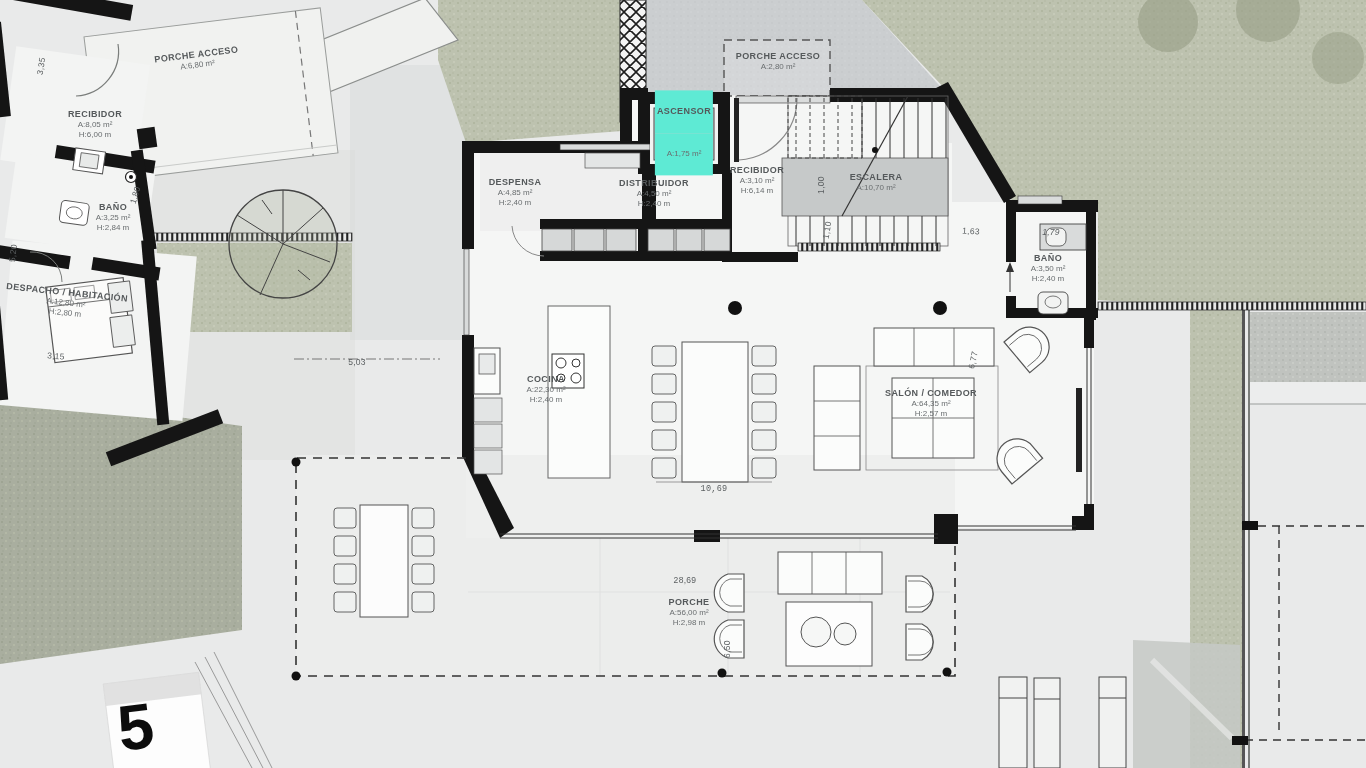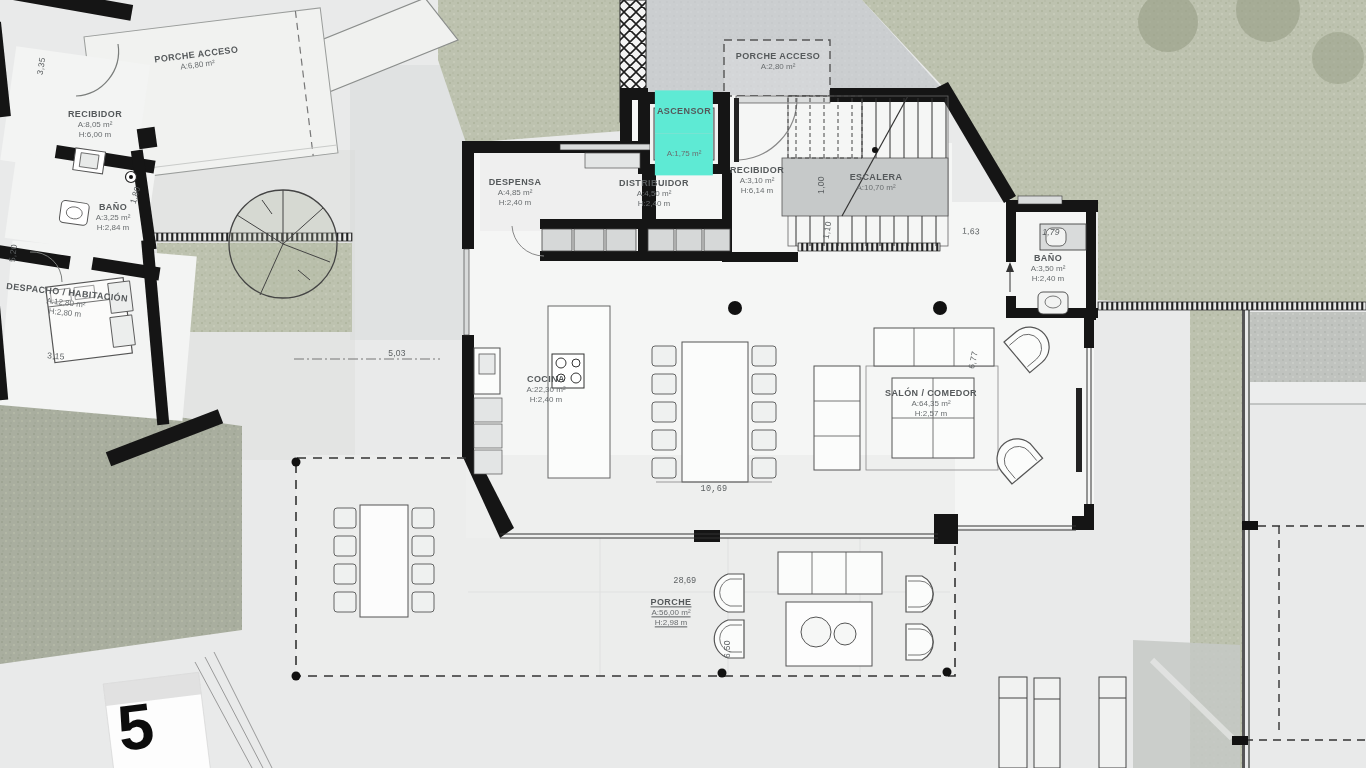--- a/index.html
+++ b/index.html
@@ -473,31 +473,31 @@
 <div class="lbl" style="left:526px;top:390px;margin-left:20px;">
   <span class="l1">COCINA</span>
       <span class="l2">A:22,30 m²</span>
       <span class="l2">H:2,40 m</span>
 </div>
 <div class="lbl" style="left:931px;top:404px;text-align:center;">
   <span class="l1">SALÓN / COMEDOR</span>
       <span class="l2">A:64,35 m²</span>
       <span class="l2">H:2,57 m</span>
 </div>
-<div class="lbl" style="left:671px;top:613px;text-decoration:underline;">
+<div class="lbl" style="left:689px;top:613px;">
   <span class="l1">PORCHE</span>
       <span class="l2">A:56,00 m²</span>
       <span class="l2">H:2,98 m</span>
 </div>
 
 <div class="dim" style="left:41px;top:66px;transform:translate(-50%,-50%) rotate(-80deg);">3,35</div>
 <div class="dim" style="left:13px;top:253px;transform:translate(-50%,-50%) rotate(-84deg);">5,20</div>
 <div class="dim" style="left:135px;top:195px;transform:translate(-50%,-50%) rotate(-74deg);">1,80</div>
 <div class="dim" style="left:56px;top:356px;transform:translate(-50%,-50%) rotate(4deg);">3,15</div>
-<div class="dim" style="left:357px;top:353px;margin-left:40px;">5,03</div>
+<div class="dim" style="left:357px;top:362px;">5,03</div>
 <div class="dim" style="left:714px;top:489px;font-family:Liberation Mono, monospace;">10,69</div>
 <div class="dim" style="left:685px;top:580px;">28,69</div>
 <div class="dim" style="left:727px;top:649px;transform:translate(-50%,-50%) rotate(-90deg);">6,50</div>
 <div class="dim" style="left:973px;top:360px;transform:translate(-50%,-50%) rotate(-78deg);">6,77</div>
 <div class="dim" style="left:971px;top:231px;transform:translate(-50%,-50%) rotate(3deg);">1,63</div>
 <div class="dim" style="left:1051px;top:232px;font-style:italic;">1,79</div>
 <div class="dim" style="left:821px;top:185px;transform:translate(-50%,-50%) rotate(-90deg);">1,00</div>
 <div class="dim" style="left:827px;top:230px;transform:translate(-50%,-50%) rotate(-80deg);">1,10</div>
 
 <div id="sheet-num">5</div>

